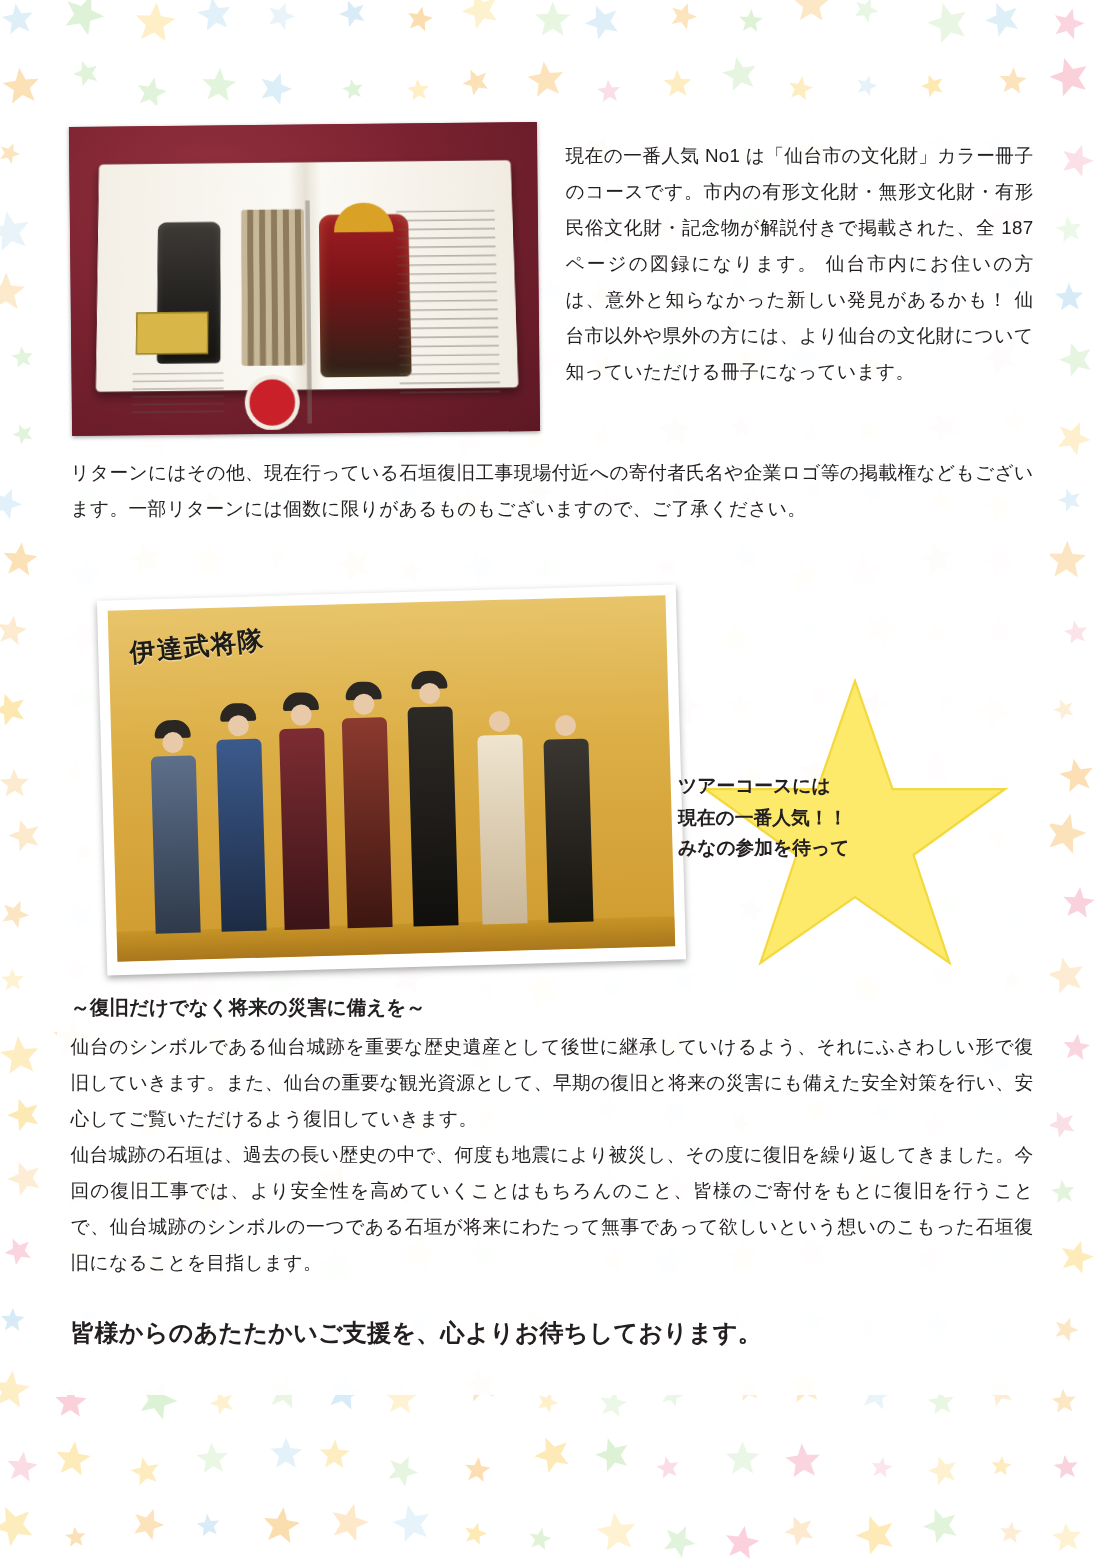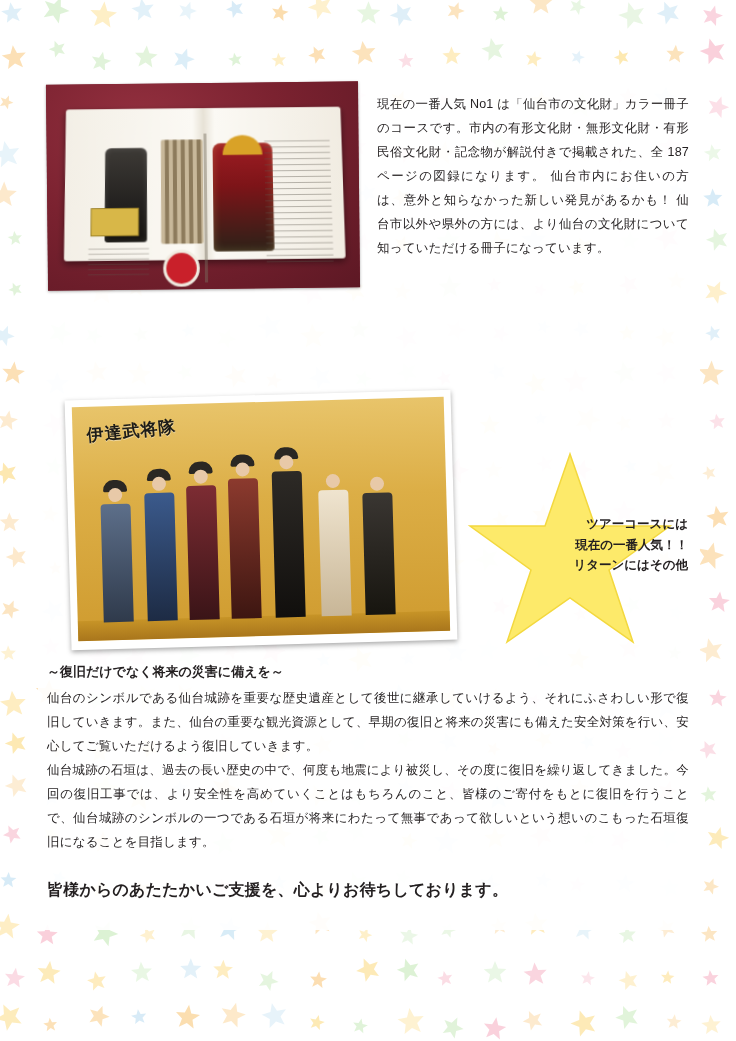--- a/index.html
+++ b/index.html
@@ -226,21 +226,21 @@
     left: 452px;
     top: 452px;
     width: 236px;
     height: 236px;
   }
   .callout-text {
     position: absolute;
     left: 0;
     top: 62px;
     width: 236px;
-    text-align: right;
+    text-align: left;
     font-size: 12.5px;
     line-height: 1.65;
     color: #231f20;
     font-weight: bold;
   }
 
   
   #body-heading {
     left: 47px;
     top: 663px;
@@ -675,20 +675,23 @@
       <div class="txt-lines2"></div>
     </div>
   </div>
 
   <div class="block jp" id="intro-text">
     <p>現在の一番人気 No1 は「仙台市の文化財」カラー冊子のコースです。市内の有形文化財・無形文化財・有形民俗文化財・記念物が解説付きで掲載された、全 187 ページの図録になります。
 仙台市内にお住いの方は、意外と知らなかった新しい発見があるかも！
 仙台市以外や県外の方には、より仙台の文化財について知っていただける冊子になっています。</p>
   </div>
 
+  <div class="block jp" id="return-note">
+    <p>リターンにはその他、現在行っている石垣復旧工事現場付近への寄付者氏名や企業ロゴ等の掲載権などもございます。一部リターンには個数に限りがあるものもございますので、ご了承ください。</p>
+  </div>
 
   <div class="block" id="photo-busho">
     <div class="busho-inner">
       <div class="busho-title">伊達武将隊</div>
       <div class="ground"></div>
 
       <div class="figure" style="left:26px;height:118px;background:linear-gradient(180deg,#5d6f8a,#2f3a4b);">
           <span class="helm"></span>
           <span class="head"></span>
         </div>
@@ -717,21 +720,21 @@
     </div>
   </div>
 
   <div class="block" id="star-callout">
     <svg viewBox="0 0 236 236" width="236" height="236">
       <polygon points="118,2 143,74 218,74 157,118 181,190 118,146 55,190 79,118 18,74 93,74" fill="#fdea6a" stroke="#f3d83e" stroke-width="1.5"></polygon>
     </svg>
     <div class="callout-text">
       <div>ツアーコースには</div>
       <div>現在の一番人気！！</div>
-      <div>リターンにはその他</div>
+      <div>みなの参加を待って</div>
     </div>
   </div>
 
   <div class="block" id="body-heading">～復旧だけでなく将来の災害に備えを～</div>
 
   <div class="block jp" id="body-text">
     <p>仙台のシンボルである仙台城跡を重要な歴史遺産として後世に継承していけるよう、それにふさわしい形で復旧していきます。また、仙台の重要な観光資源として、早期の復旧と将来の災害にも備えた安全対策を行い、安心してご覧いただけるよう復旧していきます。</p>
     <p>仙台城跡の石垣は、過去の長い歴史の中で、何度も地震により被災し、その度に復旧を繰り返してきました。今回の復旧工事では、より安全性を高めていくことはもちろんのこと、皆様のご寄付をもとに復旧を行うことで、仙台城跡のシンボルの一つである石垣が将来にわたって無事であって欲しいという想いのこもった石垣復旧になることを目指します。</p>
   </div>
 

